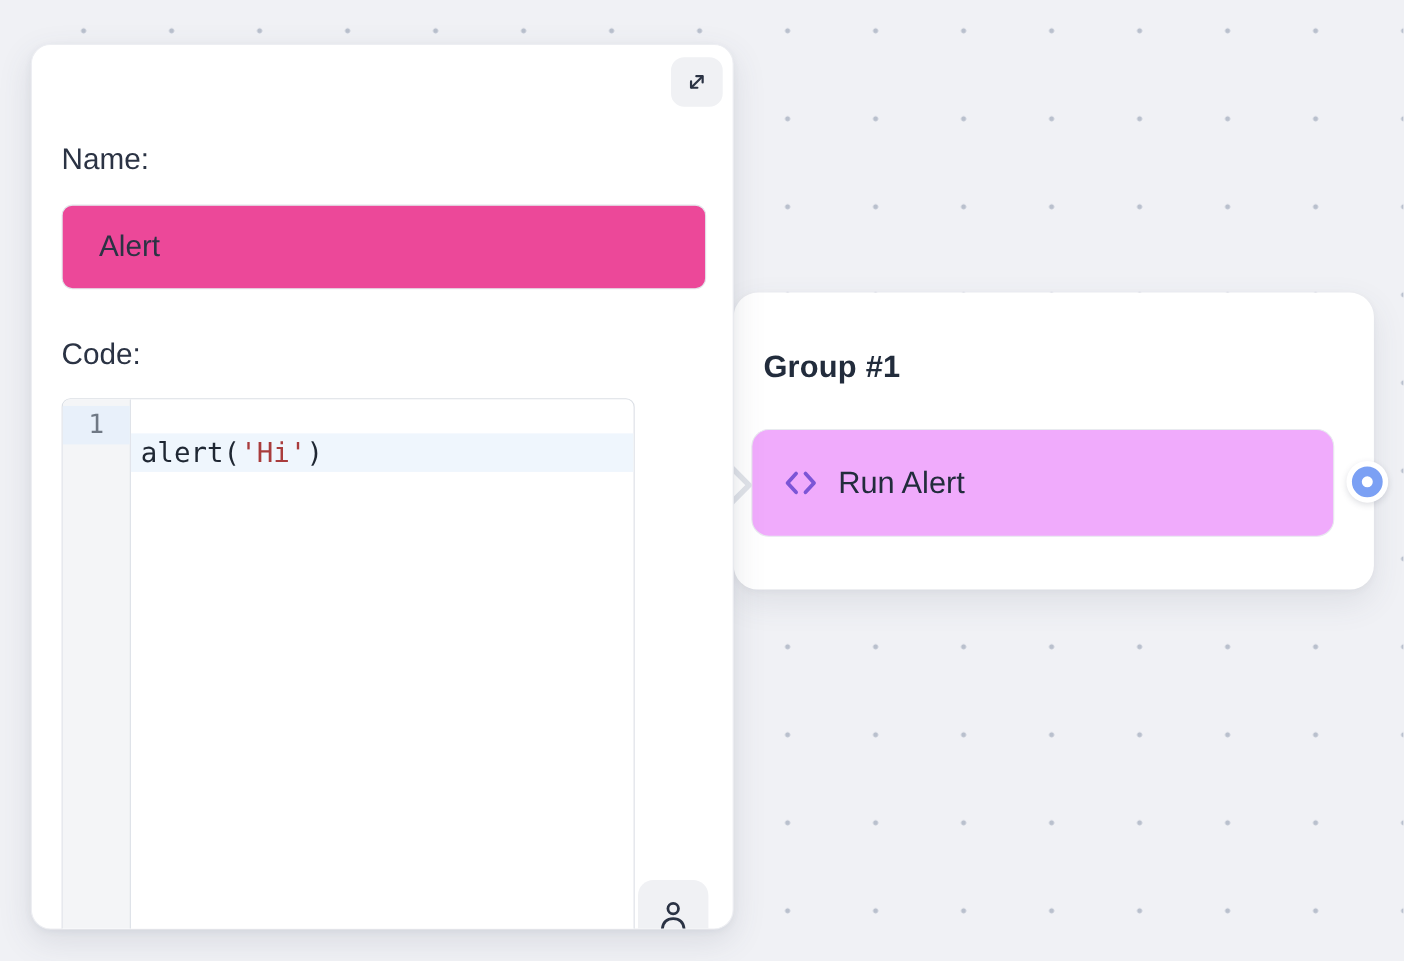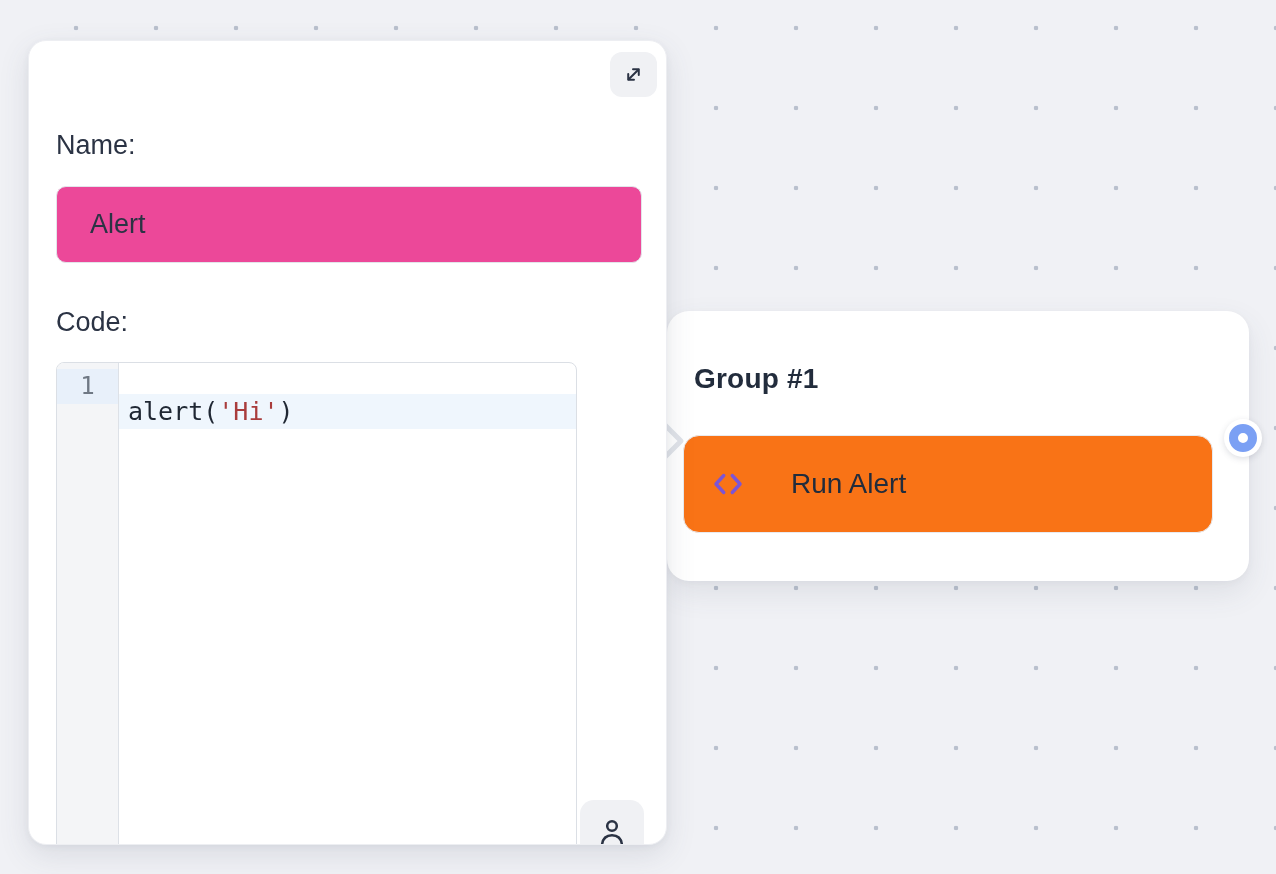--- a/index.html
+++ b/index.html
@@ -18,30 +18,29 @@
     background-image: radial-gradient(circle, #b9c0cd 2px, rgba(185,192,205,0) 2.6px);
     background-size: 80px 80px;
     background-position: 36px -12px;
   }
 
   
   .group-card {
     position: absolute; left: 667px; top: 266px; width: 582px; height: 270px;
     background: #ffffff; border-radius: 22px;
     box-shadow: 0 12px 30px rgba(70,80,100,.10), 0 2px 6px rgba(70,80,100,.05);
-    margin-top: 45px;
   }
   .group-title {
     position: absolute; left: 27px; top: 52px;
     font-size: 28px; font-weight: 700; color: #222c3c; letter-spacing: .2px;
   }
   .group-item {
     position: absolute; left: 16px; top: 124px; width: 530px; height: 98px;
-    background: #f97316; border: 1px solid #e8eaef; border-radius: 16px;
-    display: flex; align-items: center; padding-left: 27px; gap: 29px;
+    background: #f0abfc; border: 1px solid #e8eaef; border-radius: 16px;
+    display: flex; align-items: center; padding-left: 27px;
   }
   .group-item .code-icon { width: 34px; height: 34px; flex: 0 0 auto; }
   .group-item-label { font-size: 28px; color: #222c3c; margin-left: 17px; }
 
   
   .target-chevron { position: absolute; left: 660px; top: 421px; width: 28px; height: 40px; }
 
   
   .handle-halo {
     position: absolute; left: 1224px; top: 419px; width: 38px; height: 38px;

